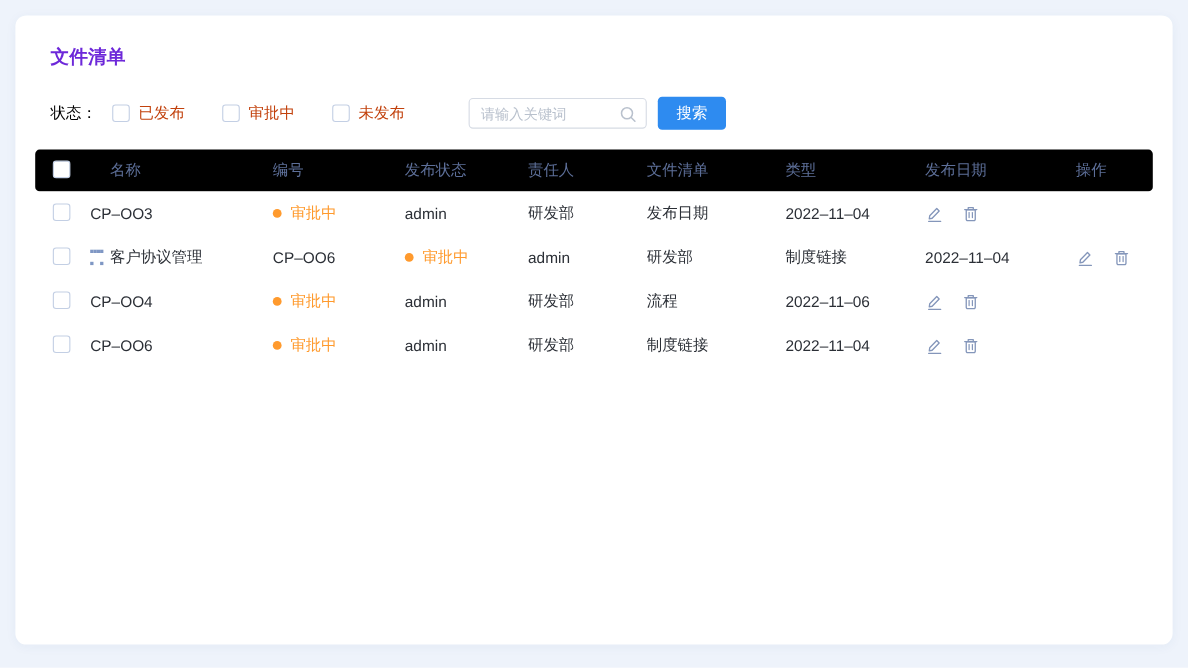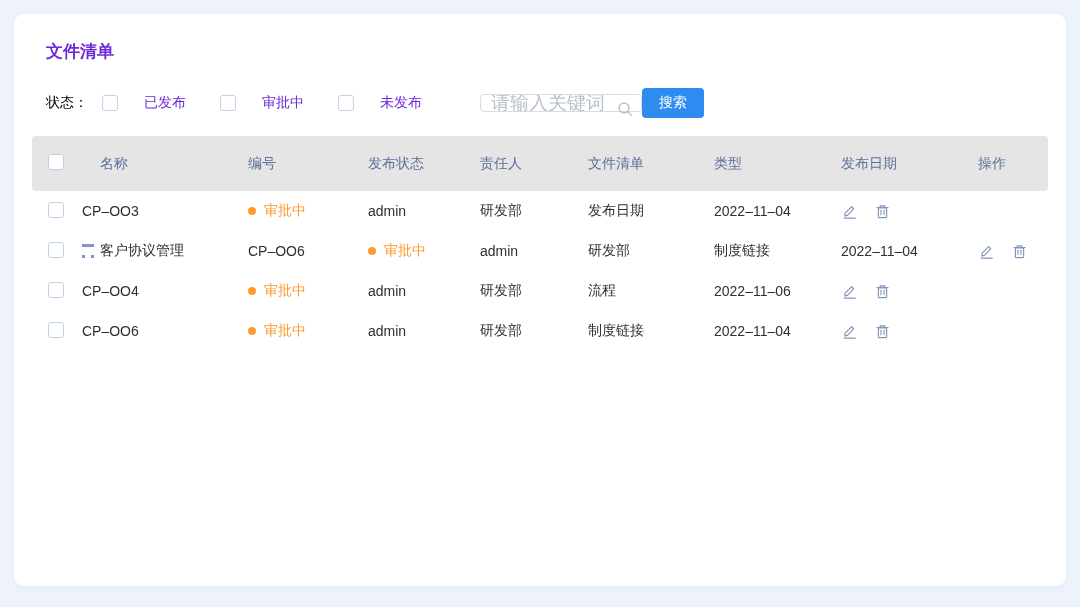--- a/index.html
+++ b/index.html
@@ -36,63 +36,63 @@
   .chk-group { display: flex; align-items: center; margin-right: 34px; }
   .checkbox {
     width: 16px; height: 16px;
     border: 1px solid #c3cfe4;
     border-radius: 3px;
     background: #fff;
     display: inline-block;
     cursor: pointer;
     flex: none;
   }
-  .chk-group .chk-label { margin-left: 26px; color: #6d28d9; }
+  .chk-group .chk-label { margin-left: 8px; color: #c2410c; }
   .search-wrap {
     position: relative;
     margin-left: 24px;
   }
   .search-input {
-    width: 162px; height: 18px;
+    width: 162px; height: 28px;
     border: 1px solid #d6dbe4;
     border-radius: 4px;
     padding: 0 30px 0 10px;
-    font-size: 19px;
+    font-size: 13px;
     color: #333;
     outline: none;
     font-family: "Liberation Sans", "DejaVu Sans", sans-serif;
   }
   .search-input::placeholder { color: #b9c1cd; }
   .search-glass {
     position: absolute; right: 9px; top: 7px;
     width: 16px; height: 16px;
     pointer-events: none;
   }
   .search-btn {
-    margin-left: 0;
+    margin-left: 10px;
     height: 30px;
     padding: 0 17px;
     background: #2e8bf0;
     color: #fff;
     border: none;
     border-radius: 4px;
     font-size: 14px;
     cursor: pointer;
     font-family: "Liberation Sans", "DejaVu Sans", sans-serif;
   }
   
   .table { margin-top: 18px; }
   .thead, .tr {
     display: grid;
     grid-template-columns: 50px 166px 120px 112px 108px 126px 127px 137px 1fr;
     align-items: center;
   }
   .thead {
-    height: 55px;
-    background: #e5e5e5;
+    height: 38px;
+    background: #000000;
     border-radius: 4px;
     color: #5d6f99;
   }
   .tr { height: 40px; background: #fff; }
   .td-check { padding-left: 16px; }
   .th-name { padding-left: 18px; }
   .td-name { display: flex; align-items: center; }
   .drag-handle {
     width: 12px; height: 14px;
     margin-left: 0;

